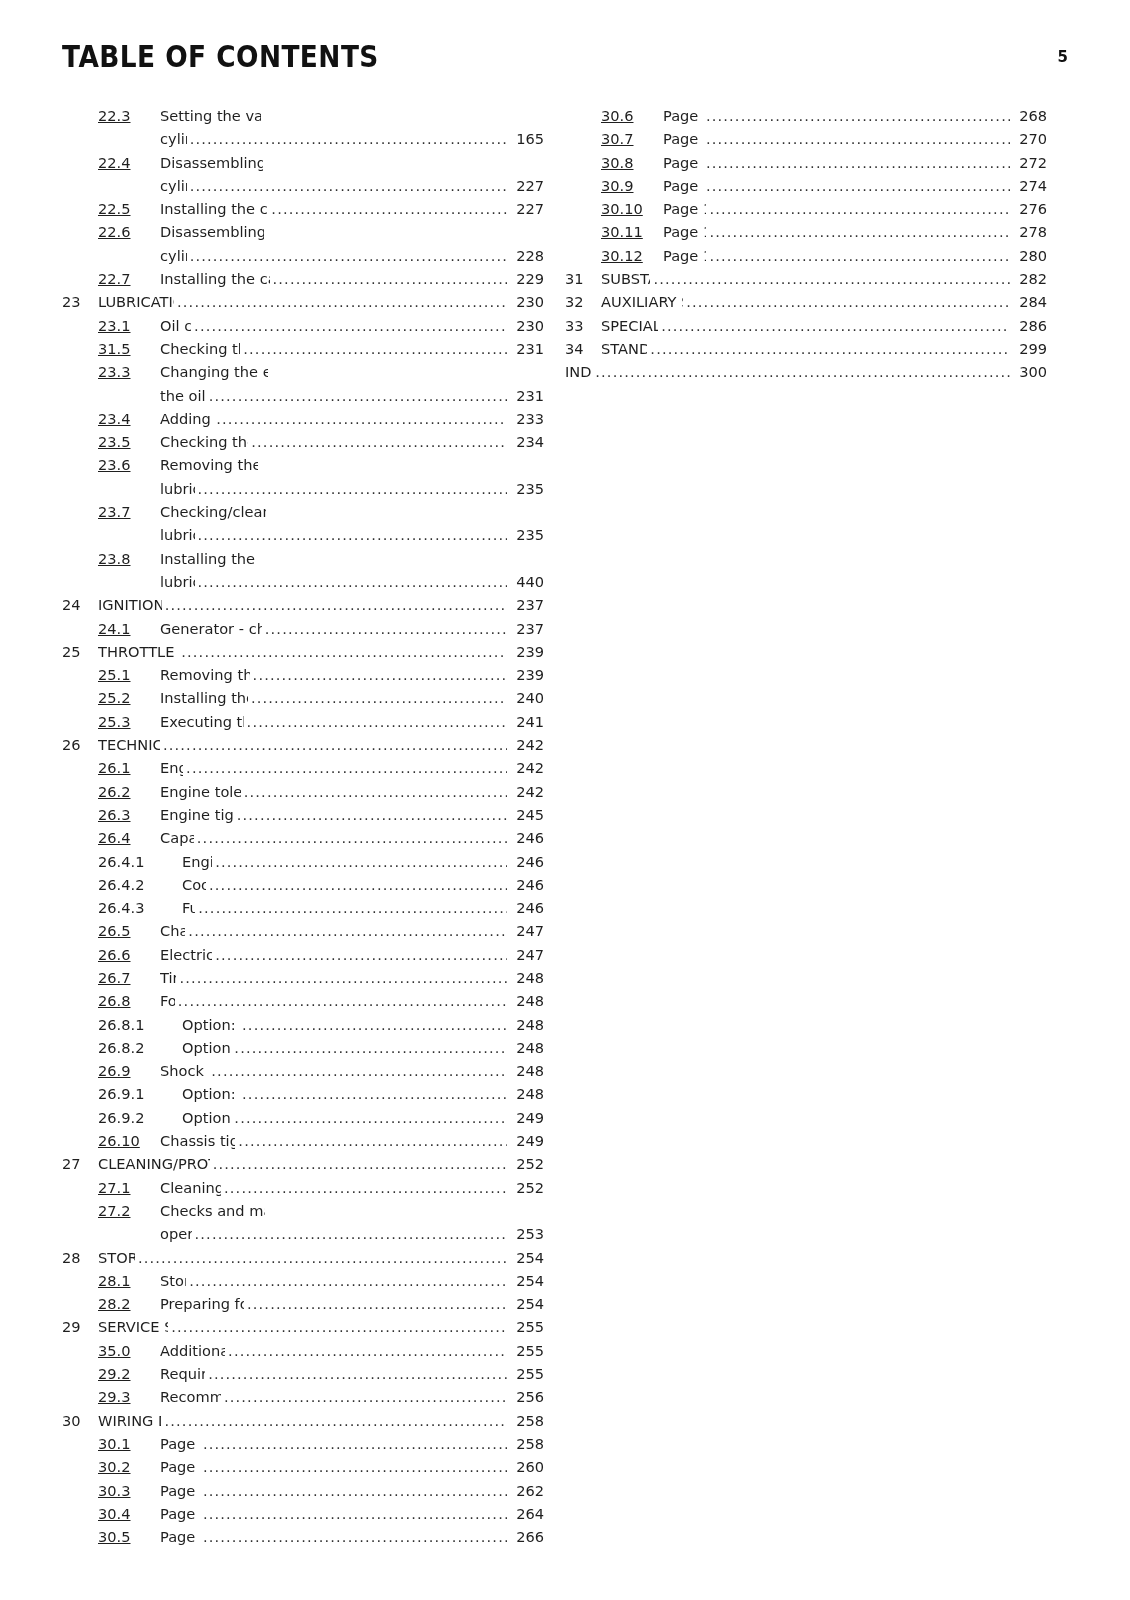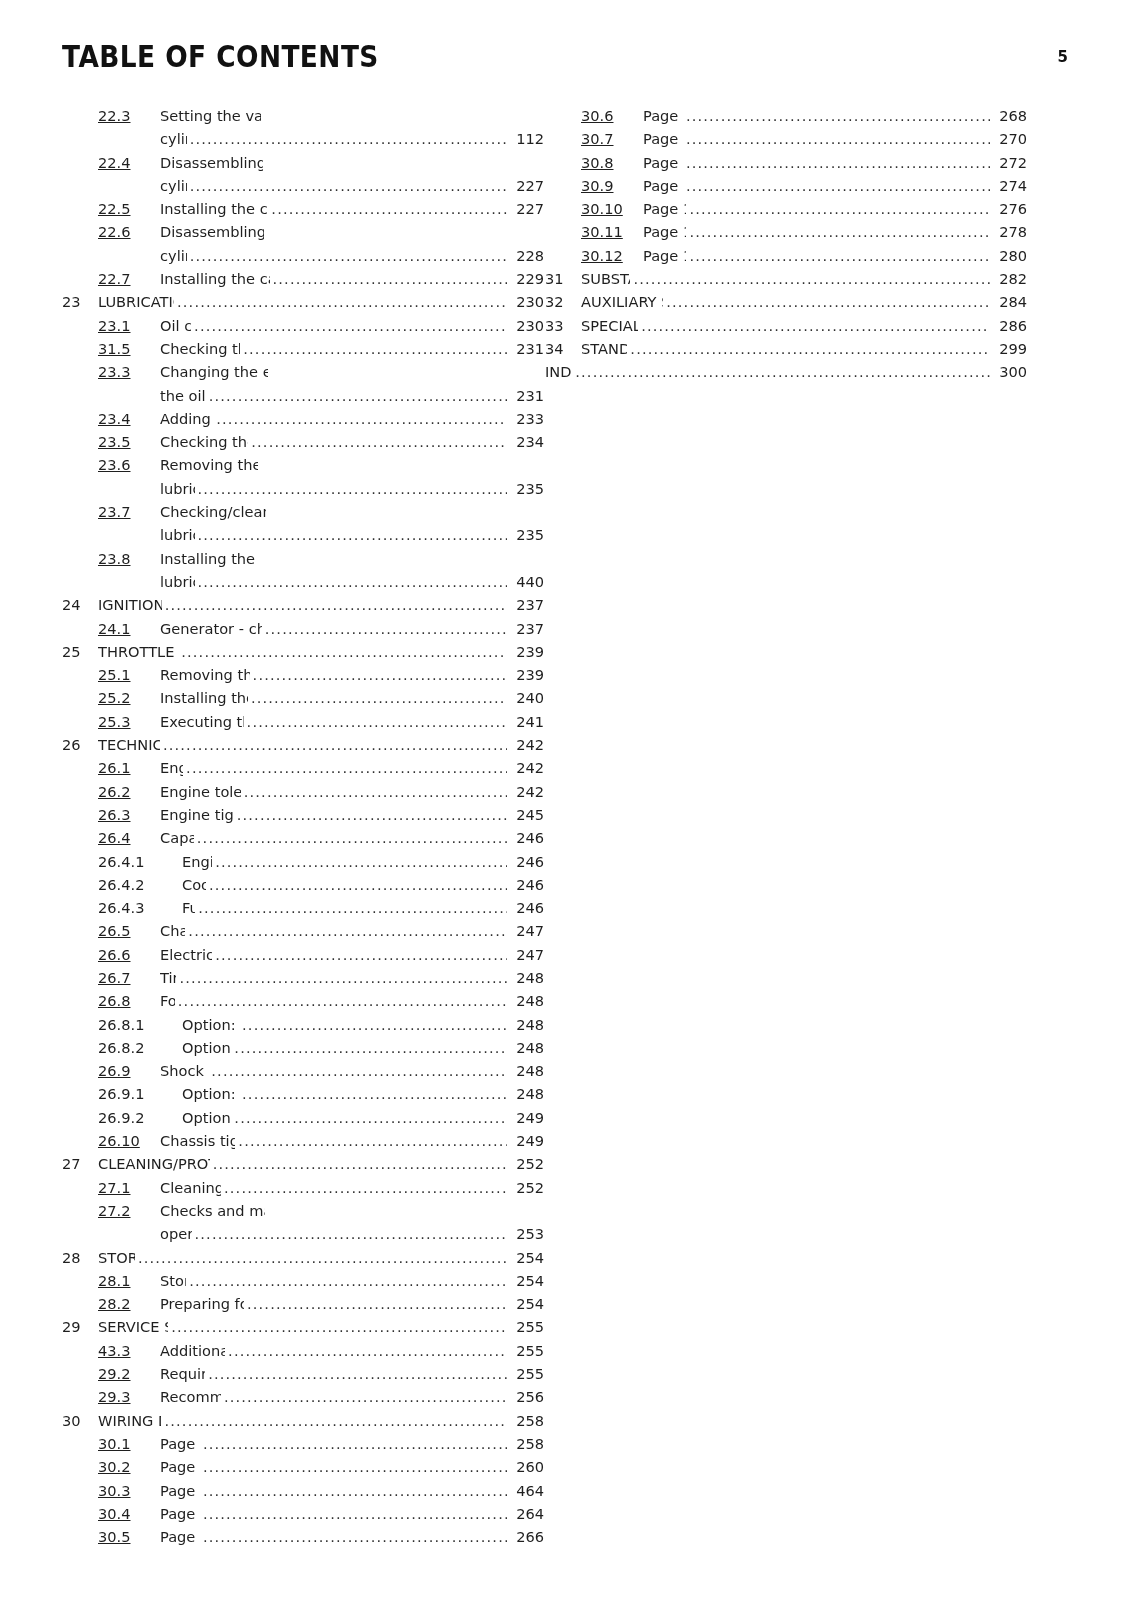--- a/index.html
+++ b/index.html
@@ -54,21 +54,21 @@
     position: absolute;
     left: 0;
     top: 104px;
     width: 1130px;
   }
   .toc-column {
     position: absolute;
     top: 0;
   }
   .toc-column.left  { left: 62px;  width: 482px; }
-  .toc-column.right { left: 545px; width: 482px; }
+  .toc-column.right { left: 565px; width: 482px; }
 
   
   .toc-entry {
     display: block;
     width: 100%;
     font-size: 14.6px;
     line-height: 23.3px;
     color: #1f1f1f;
   }
   .entry-line {
@@ -132,21 +132,21 @@
         <div class="entry-line nolead">
           <span class="entry-num">22.3</span>
           <span class="entry-title">Setting the valve clearance of the front</span>
           <span class="entry-dots">........................................................................................................................</span>
           <span class="entry-page">226</span>
         </div>
         <div class="entry-line cont">
           <span class="entry-num">22.3</span>
           <span class="entry-title">cylinder</span>
           <span class="entry-dots">........................................................................................................................</span>
-          <span class="entry-page">112</span>
+          <span class="entry-page">165</span>
         </div>
       </div>
       <div class="toc-entry lvl2">
         <div class="entry-line nolead">
           <span class="entry-num">22.4</span>
           <span class="entry-title">Disassembling the camshafts of the rear</span>
           <span class="entry-dots">........................................................................................................................</span>
           <span class="entry-page">227</span>
         </div>
         <div class="entry-line cont">
@@ -531,21 +531,21 @@
       <div class="toc-entry lvl1">
         <div class="entry-line">
           <span class="entry-num">29</span>
           <span class="entry-title">SERVICE SCHEDULE</span>
           <span class="entry-dots">........................................................................................................................</span>
           <span class="entry-page">255</span>
         </div>
       </div>
       <div class="toc-entry lvl2">
         <div class="entry-line">
-          <span class="entry-num">43.3</span>
+          <span class="entry-num">35.0</span>
           <span class="entry-title">Additional information</span>
           <span class="entry-dots">........................................................................................................................</span>
           <span class="entry-page">255</span>
         </div>
       </div>
       <div class="toc-entry lvl2">
         <div class="entry-line">
           <span class="entry-num">29.2</span>
           <span class="entry-title">Required work</span>
           <span class="entry-dots">........................................................................................................................</span>
@@ -582,21 +582,21 @@
           <span class="entry-title">Page 2 of 12</span>
           <span class="entry-dots">........................................................................................................................</span>
           <span class="entry-page">260</span>
         </div>
       </div>
       <div class="toc-entry lvl2">
         <div class="entry-line">
           <span class="entry-num">30.3</span>
           <span class="entry-title">Page 3 of 12</span>
           <span class="entry-dots">........................................................................................................................</span>
-          <span class="entry-page">464</span>
+          <span class="entry-page">262</span>
         </div>
       </div>
       <div class="toc-entry lvl2">
         <div class="entry-line">
           <span class="entry-num">30.4</span>
           <span class="entry-title">Page 4 of 12</span>
           <span class="entry-dots">........................................................................................................................</span>
           <span class="entry-page">264</span>
         </div>
       </div>

